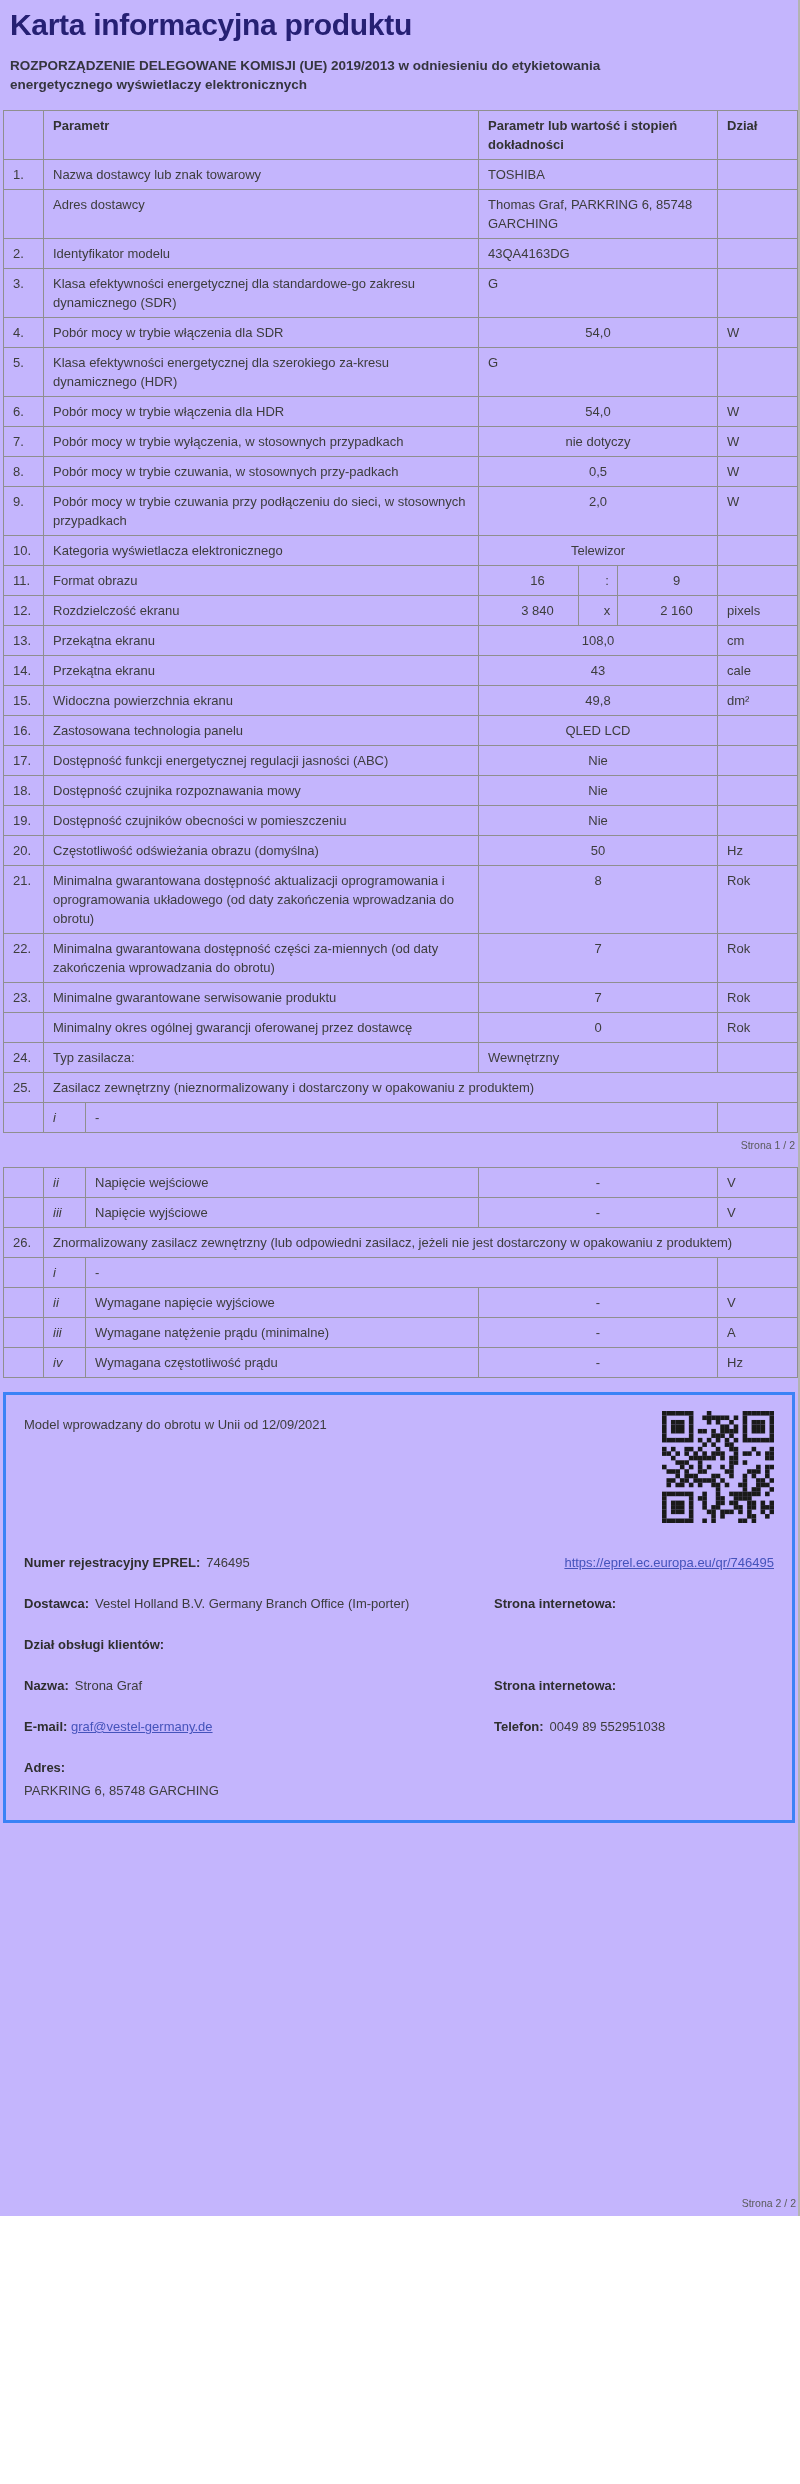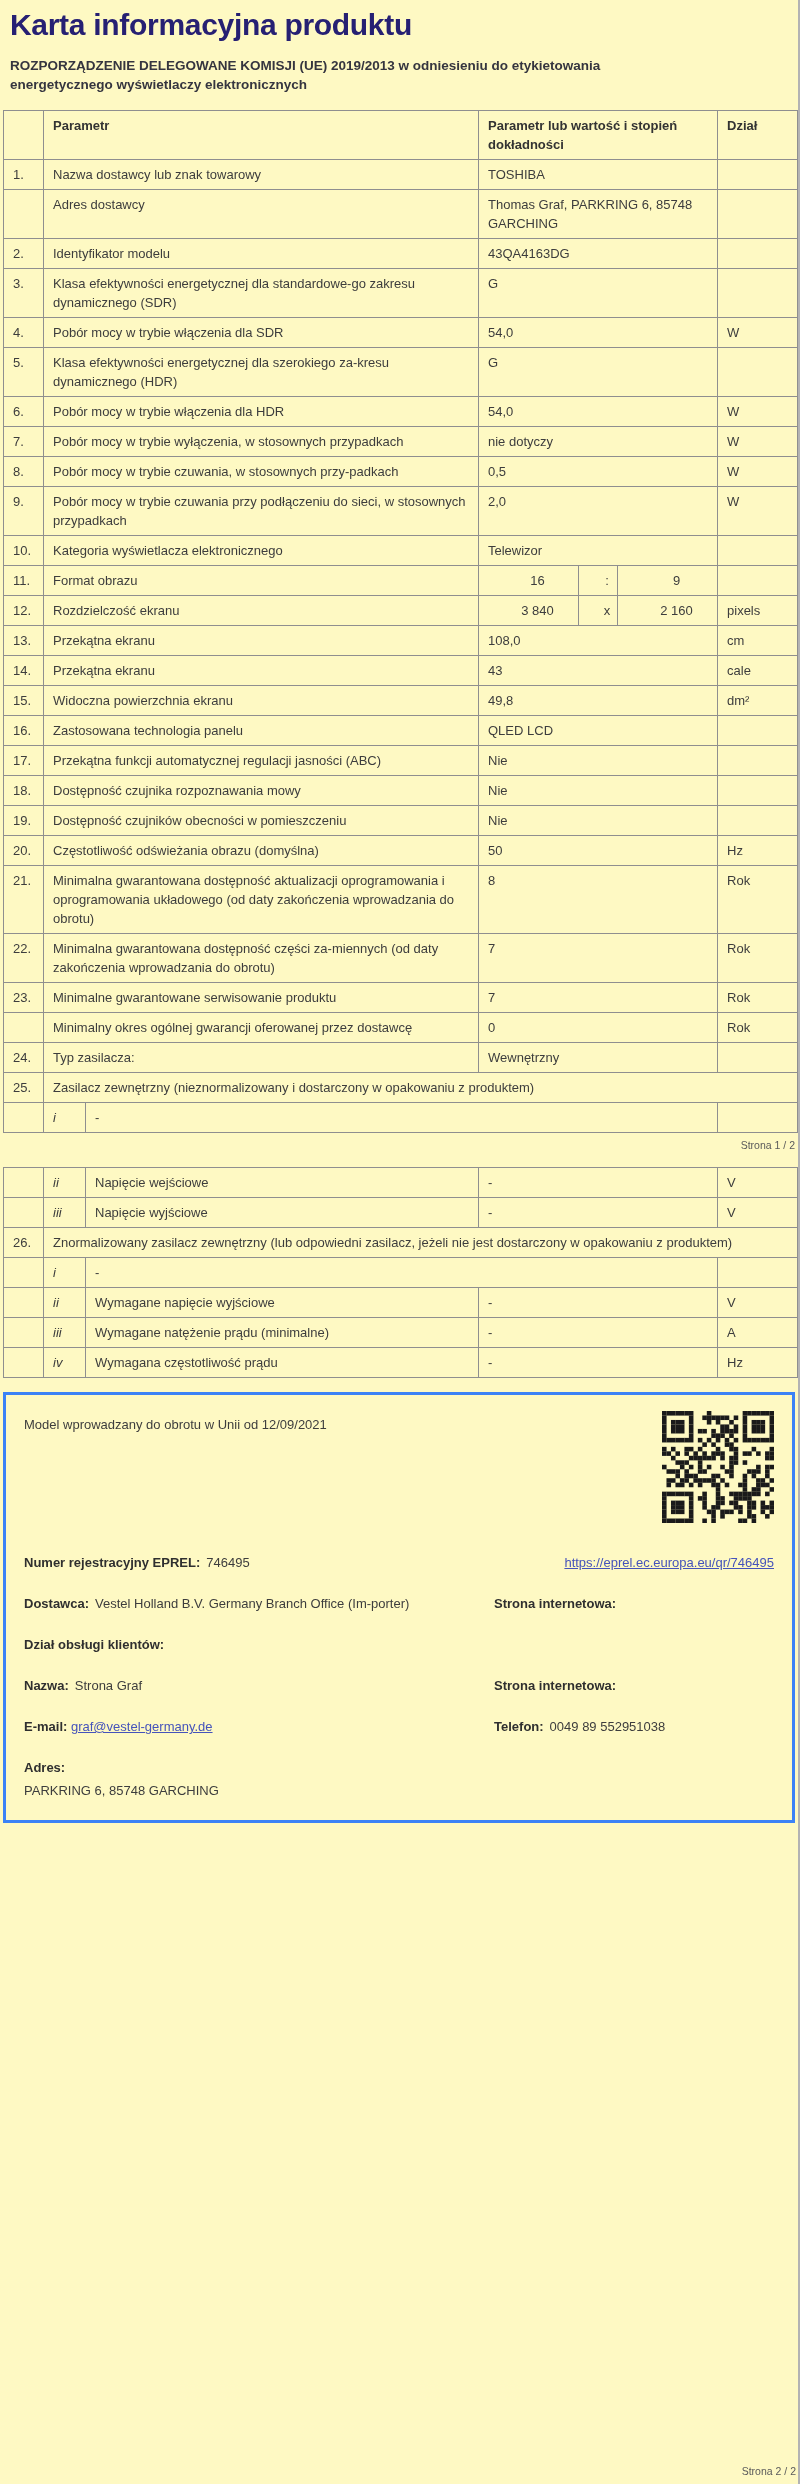--- a/index.html
+++ b/index.html
@@ -1,19 +1,19 @@
 <!DOCTYPE html>
 <html><head>
 <meta charset="utf-8">
 <style>
   html,body{margin:0;padding:0;background:#ffffff;}
   .page{
     position:relative;
-    width:800px;height:2484px;
-    background:#fef9c3;
+    width:800px;height:2216px;
+    background:#c4b5fd;
     font-family:"Liberation Sans","DejaVu Sans",sans-serif;
     font-size:13px;color:#3d3d3d;
     overflow:hidden;
   }
   .scan-edge{position:absolute;top:0;right:0;width:2px;height:100%;background:#b3b3b3;}
   .title{
     margin:8px 0 0 10px;
     font-size:30px;font-weight:700;color:#262073;letter-spacing:-0.3px;
   }
   .subtitle{
@@ -26,21 +26,21 @@
   }
   table.param td,table.param th{
     border:1px solid #8f8f8f;
     padding:5px 9px;line-height:19px;
     vertical-align:top;font-weight:400;text-align:left;
     overflow:hidden;
   }
   table.param th{font-weight:700;color:#333333;}
   td.num,th.num{text-align:right;padding-right:10px;padding-left:2px;}
   td.roman{font-style:italic;text-align:center;padding-left:2px;padding-right:2px;}
-  td.val.right{text-align:left;}
+  td.val.right{text-align:center;}
   td.val.left{text-align:left;}
   td.val.center{text-align:center;padding-left:20px;padding-right:2px;}
   td.unit{padding-left:9px;}
   .page-num{
     width:795px;text-align:right;
     font-size:10.5px;color:#5a5a5a;margin-top:6px;
   }
   .t2{margin-top:14px;}
   .info-box{
     width:792px;margin:14px 0 0 3px;
@@ -190,21 +190,21 @@
           <td class="unit">dm²</td>
         </tr>
         <tr>
           <td class="num">16.</td>
           <td class="label" colspan="2">Zastosowana technologia panelu</td>
           <td class="val right" colspan="3">QLED LCD</td>
           <td class="unit"></td>
         </tr>
         <tr>
           <td class="num">17.</td>
-          <td class="label" colspan="2">Przekątna funkcji automatycznej regulacji jasności (ABC)</td>
+          <td class="label" colspan="2">Dostępność funkcji energetycznej regulacji jasności (ABC)</td>
           <td class="val right" colspan="3">Nie</td>
           <td class="unit"></td>
         </tr>
         <tr>
           <td class="num">18.</td>
           <td class="label" colspan="2">Dostępność czujnika rozpoznawania mowy</td>
           <td class="val right" colspan="3">Nie</td>
           <td class="unit"></td>
         </tr>
         <tr>

